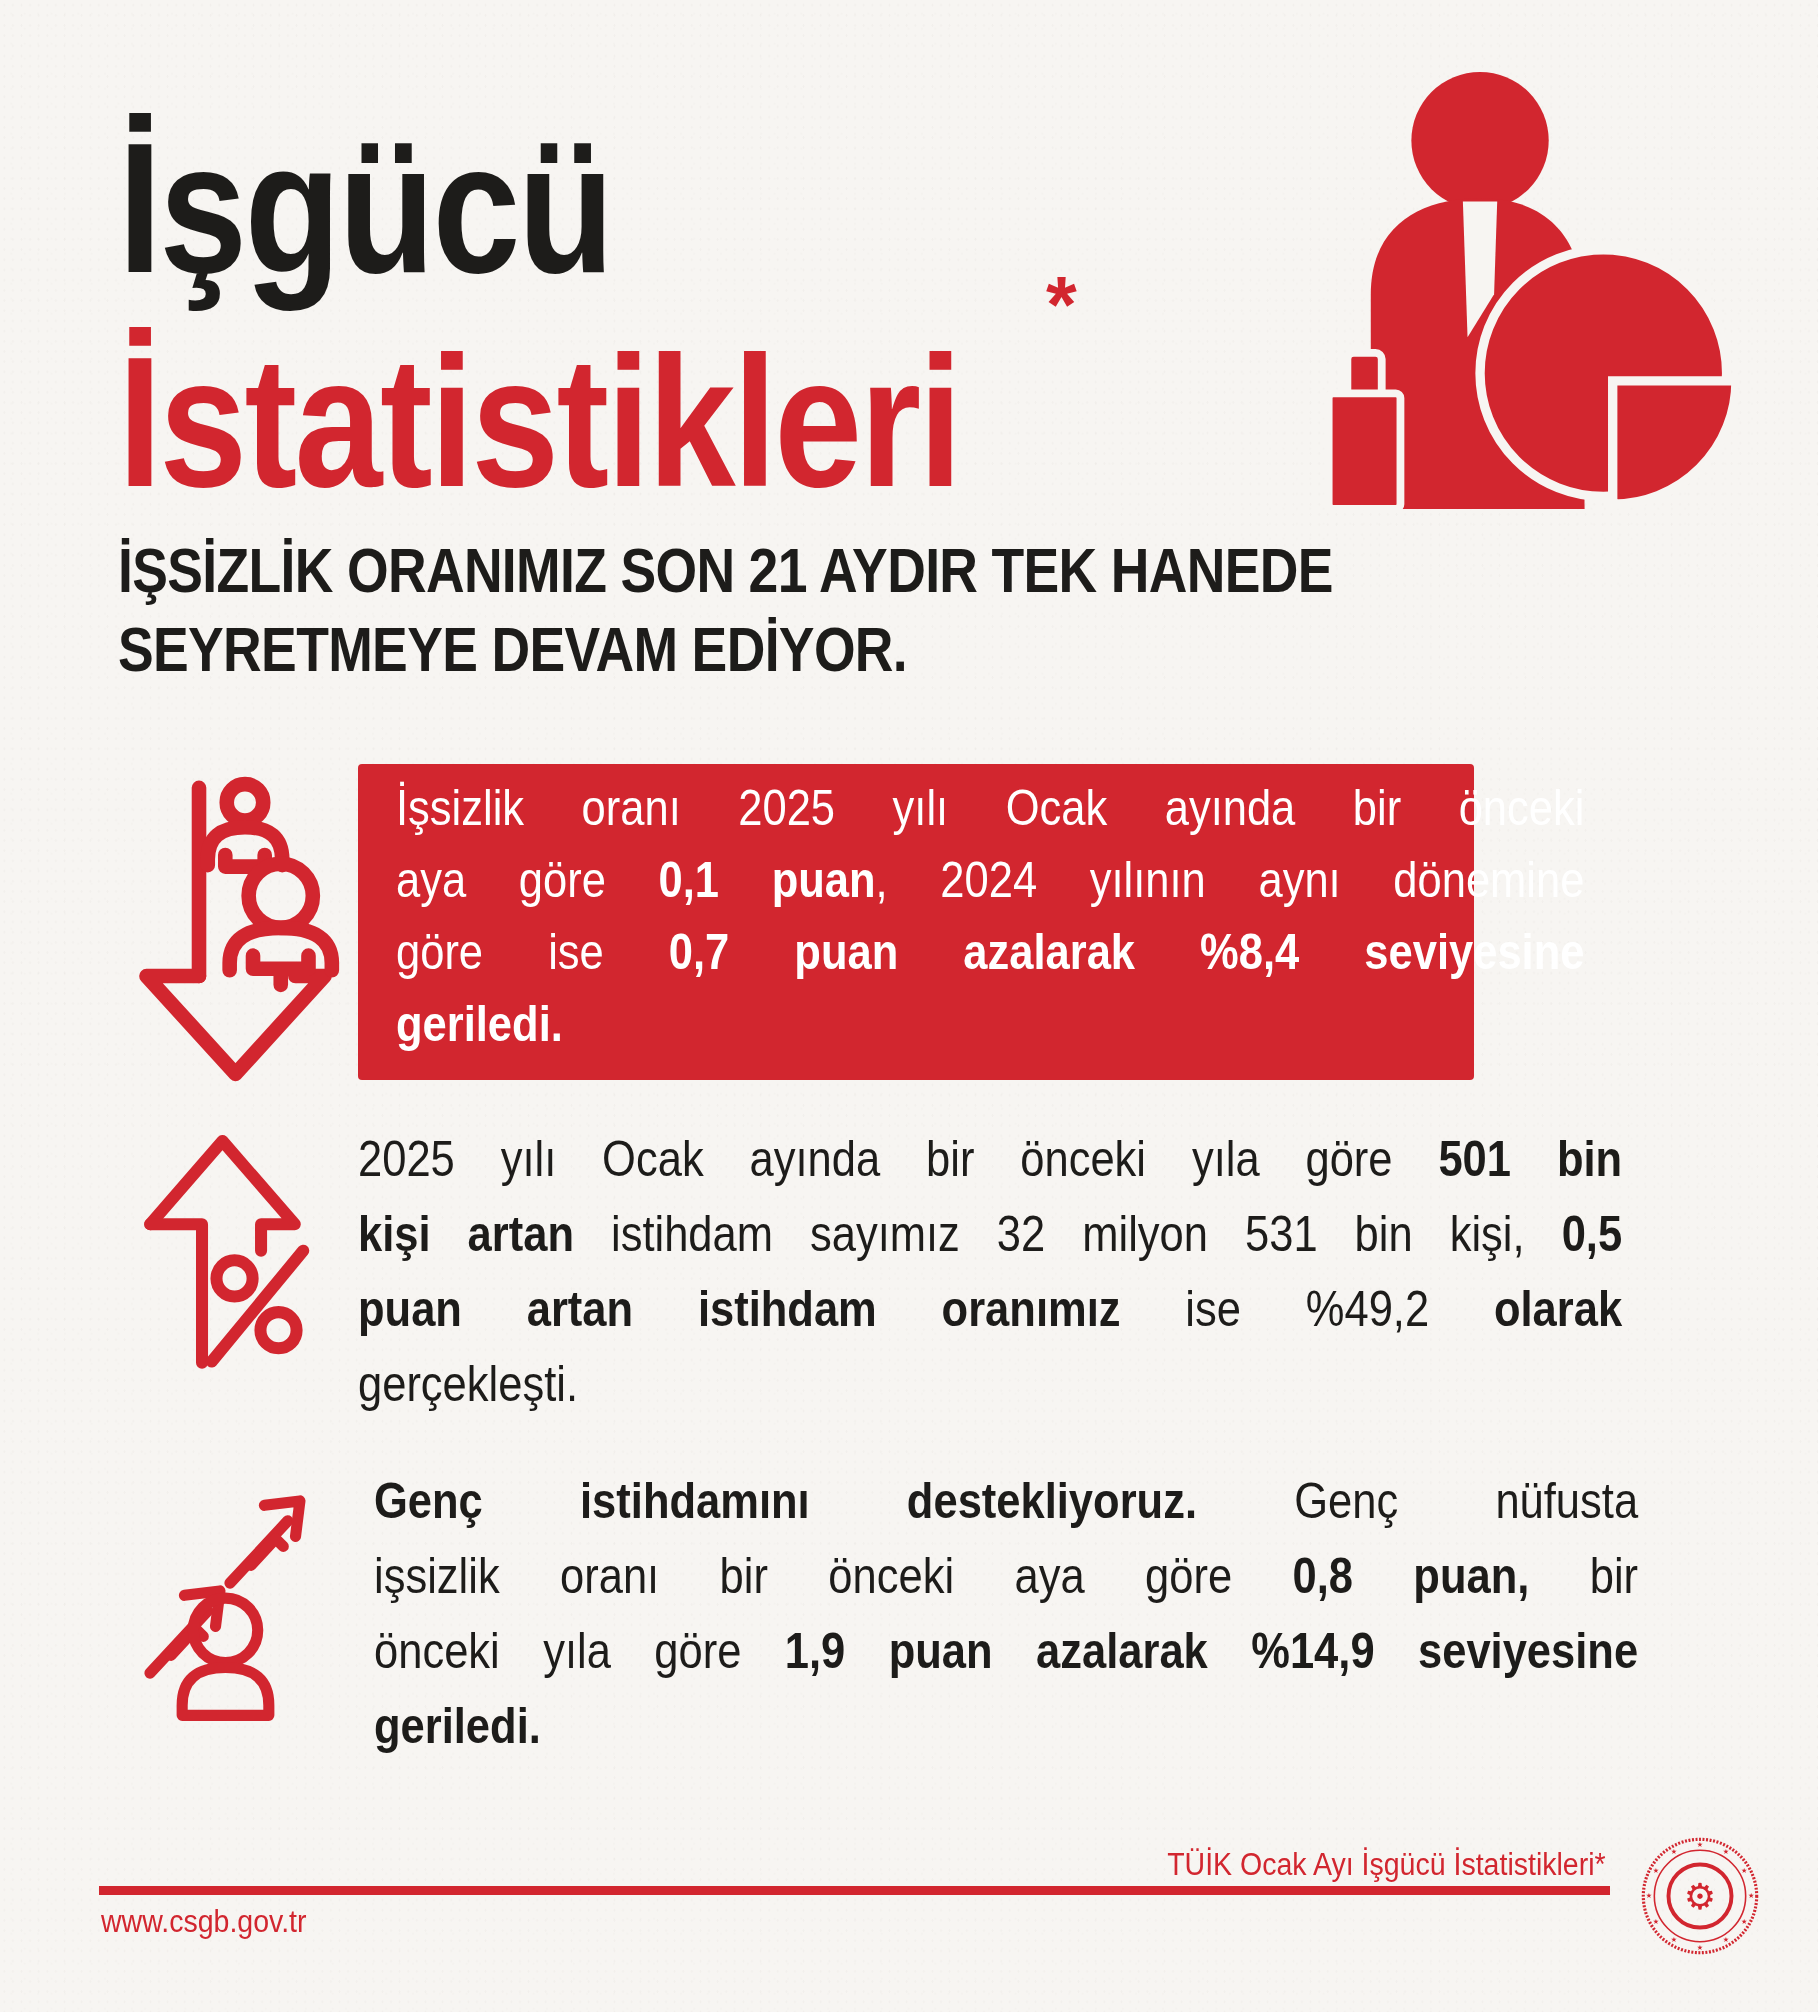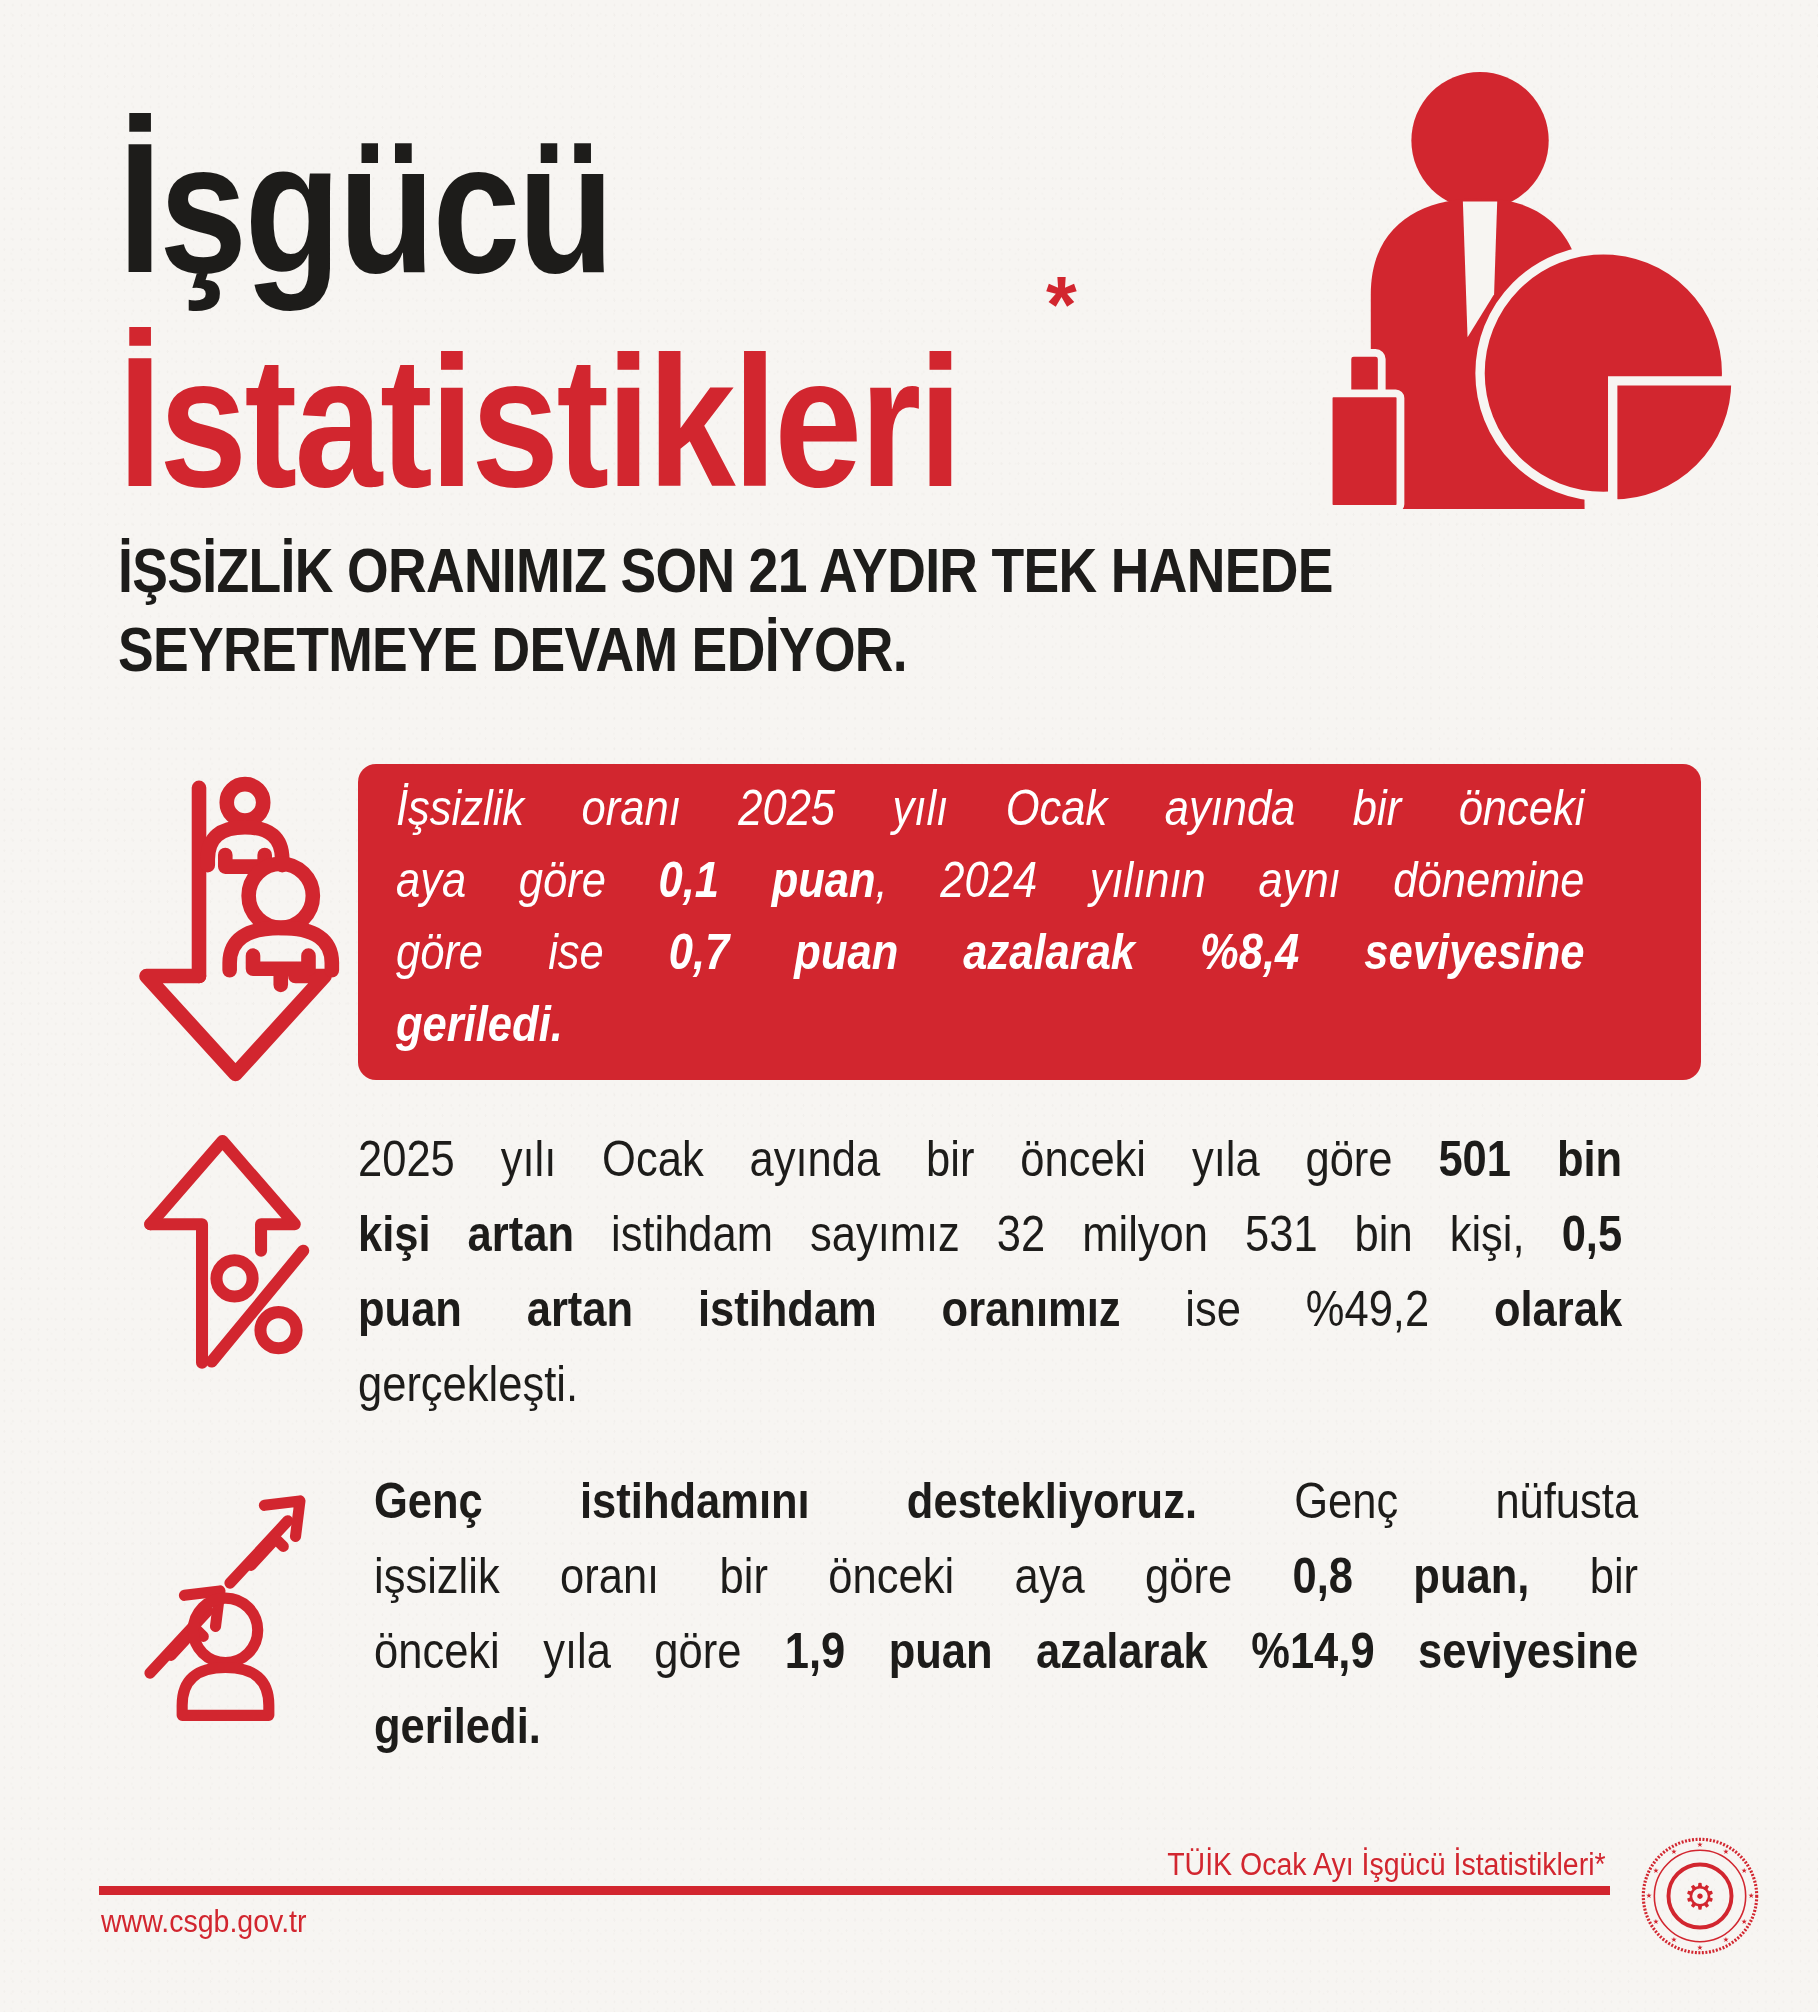--- a/index.html
+++ b/index.html
@@ -21,22 +21,22 @@
   .title-line{font-size:186px;font-weight:700;letter-spacing:-3.1px;white-space:nowrap;}
   .title-line.black{color:#1d1c1a;}
   .title-line.red{color:#d2262f;}
   .footnote-star{left:1046px;top:259px;color:#d2262f;font-size:79px;font-weight:700;}
 
   
   .headline{left:118px;top:531px;transform:scaleX(0.85);transform-origin:0 0;}
   .headline div{font-size:63px;font-weight:700;line-height:79px;white-space:nowrap;letter-spacing:-0.8px;}
 
   
-  .hl-box{left:358px;top:764px;width:1343px;background:#d2262f;border-radius:18px;
-          padding:7.9px 38px 20.4px 38px;box-sizing:border-box;font-style:italic;}
+  .hl-box{left:358px;top:764px;width:1116px;background:#d2262f;border-radius:4px;
+          padding:7.9px 38px 20.4px 38px;box-sizing:border-box;}
   .hl-box .rich{width:1366px;transform:scaleX(0.87);transform-origin:0 0;color:#ffffff;}
   .hl-box .jline{line-height:72px;}
 
   
   .para{color:#1d1c1a;}
   .para .rich{width:1453px;transform:scaleX(0.87);transform-origin:0 0;}
   .para .jline{line-height:75px;}
   .para-employment{left:358px;top:1122px;}
   .para-youth{left:374px;top:1464px;}
 

